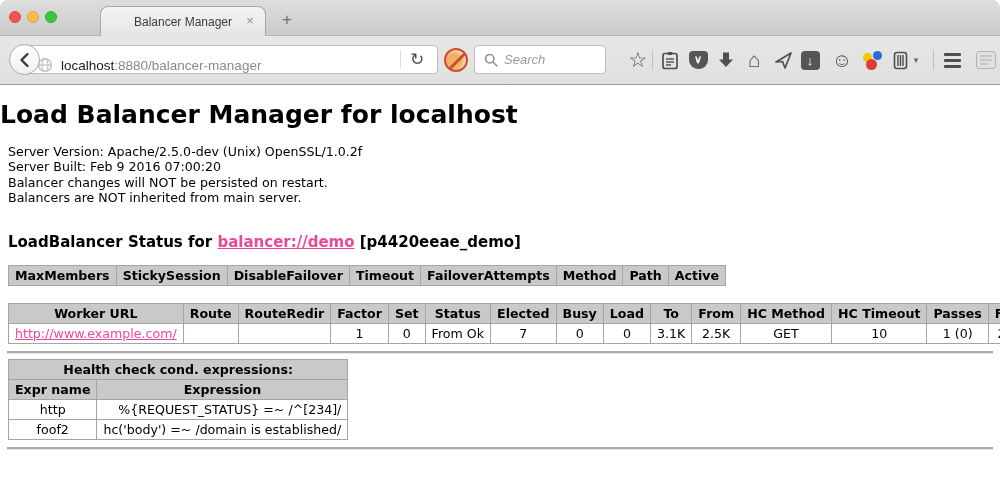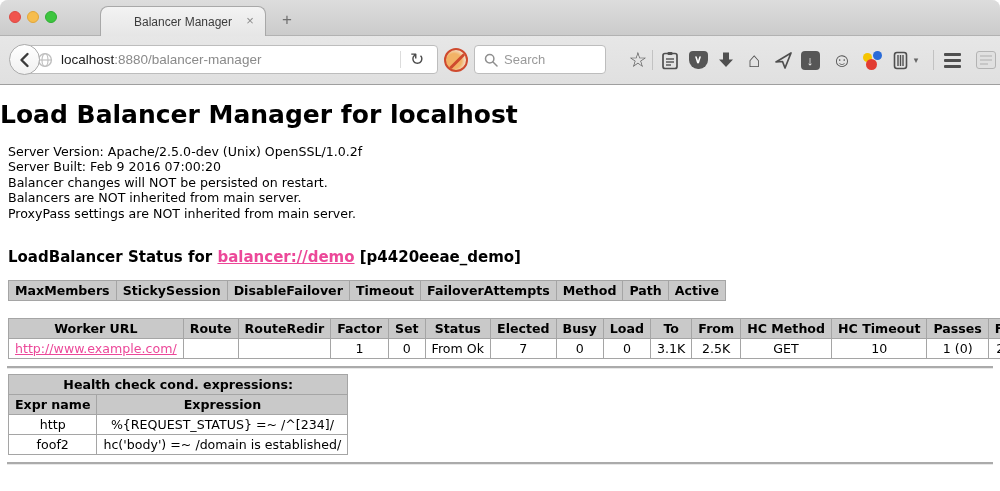--- a/index.html
+++ b/index.html
@@ -46,21 +46,21 @@
   }
   .toolbar { position:absolute; top:36px; left:0; right:0; height:49px; }
   .backbtn {
     position:absolute; left:9px; top:8px; width:31px; height:31px; border-radius:50%;
     background:linear-gradient(#ffffff,#f1f1f1); border:1px solid #ababab;
     display:flex; align-items:center; justify-content:center; z-index:3;
   }
   .urlbar {
     position:absolute; left:24px; top:9px; width:414px; height:29px;
     background:#fff; border:1px solid #bdbdbd; border-radius:4px;
-    display:flex; align-items:center; z-index:2;
+    display:flex; align-items:flex-end; z-index:2;
   }
   .globe { margin-left:12px; opacity:.55; }
   .urltext { margin-left:8px; font-size:13.5px; color:#8a8a8a; white-space:nowrap; }
   .urltext .host { color:#1c1c1c; }
   .url-sep { position:absolute; right:36px; top:5px; bottom:5px; width:1px; background:#dcdcdc; }
   .reload {
     position:absolute; right:7px; top:0; height:100%; width:26px;
     display:flex; align-items:center; justify-content:center;
     font-size:17px; color:#4c4c4c;
   }
@@ -71,21 +71,21 @@
   }
   .blockicon::after {
     content:""; position:absolute; left:-3px; top:9px; width:30px; height:3px;
     background:#cf4a2e; transform:rotate(-45deg);
   }
   .searchbar {
     position:absolute; left:474px; top:9px; width:132px; height:29px;
     background:#fff; border:1px solid #bdbdbd; border-radius:4px;
     display:flex; align-items:center;
   }
-  .search-ph { margin-left:6px; font-size:13px; color:#9a9a9a; }
+  .search-ph { margin-left:6px; font-size:13px; color:#9a9a9a;font-style:italic; }
   .ticon { position:absolute; top:10px; width:28px; height:28px;
     display:flex; align-items:center; justify-content:center; color:#4f4f4f; }
   .vsep { position:absolute; top:14px; width:1px; height:20px; background:#c2c2c2; }
   .star-g { font-size:21px; color:#4f4f4f; line-height:28px; }
   .home-g { font-size:21px; color:#4f4f4f; }
   .smiley-g { font-size:20px; color:#4f4f4f; }
   .darksq {
     width:19px; height:19px; background:#565656; border-radius:4px;
     color:#fff; font-size:13px; line-height:19px; text-align:center; font-weight:bold;
   }
@@ -112,21 +112,21 @@
 
   
   .content { position:absolute; top:86px; left:0; width:1000px; height:405px; background:#fff; color:#000; }
   h1.pagetitle { font-size:25px; font-weight:bold; margin:14px 8px 0 0; letter-spacing:0; }
   .info { margin:15px 8px 0 8px; font-size:12.6px; line-height:15.4px; }
   .status-line { margin:27px 8px 0 8px; font-size:15px; font-weight:bold; }
   a.plink { color:#ec4899; text-decoration:underline; }
   table.t { border-collapse:collapse; margin-left:8px; font-size:12.6px; }
   table.t th, table.t td { border:1px solid #a5a5a5; padding:2px 6px; text-align:center; white-space:nowrap;margin-top:44px; }
   table.t th { background:#c9c9c9; font-weight:bold; }
-  table.t td.l { text-align:center; }
+  table.t td.l { text-align:right; }
   .tbl1 { margin-top:14px; }
   .tbl2 { margin-top:17px; }
   .tbl3 { margin-top:5px; }
   hr.rule {
     border:none; height:3px; background:#ababab; border-bottom:1px solid #e8e8e8;
     margin:7px 7px 0 7px;
   }
   svg.ic { display:block; }
 </style>
 </head>
@@ -242,21 +242,20 @@
   </div>
 
   <div class="content">
     <h1 class="pagetitle">Load Balancer Manager for localhost</h1>
 
     <div class="info">
       <div>Server Version: Apache/2.5.0-dev (Unix) OpenSSL/1.0.2f</div>
       <div>Server Built: Feb 9 2016 07:00:20</div>
       <div>Balancer changes will NOT be persisted on restart.</div>
       <div>Balancers are NOT inherited from main server.</div>
-      <div>ProxyPass settings are NOT inherited from main server.</div>
     </div>
 
     <div class="status-line"><span>LoadBalancer Status for </span><a class="plink" href="#">balancer://demo</a><span> [p4420eeae_demo]</span></div>
 
     <table class="t tbl1">
       <tbody>
           <tr>
         <th>MaxMembers</th>
         <th>StickySession</th>
         <th>DisableFailover</th>

